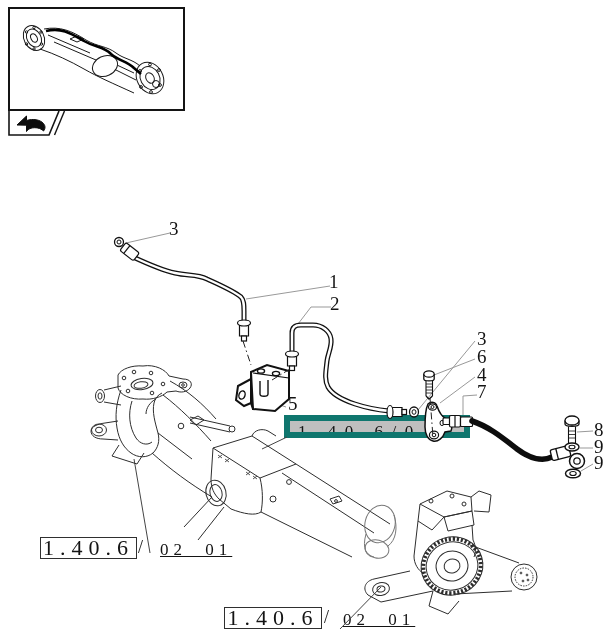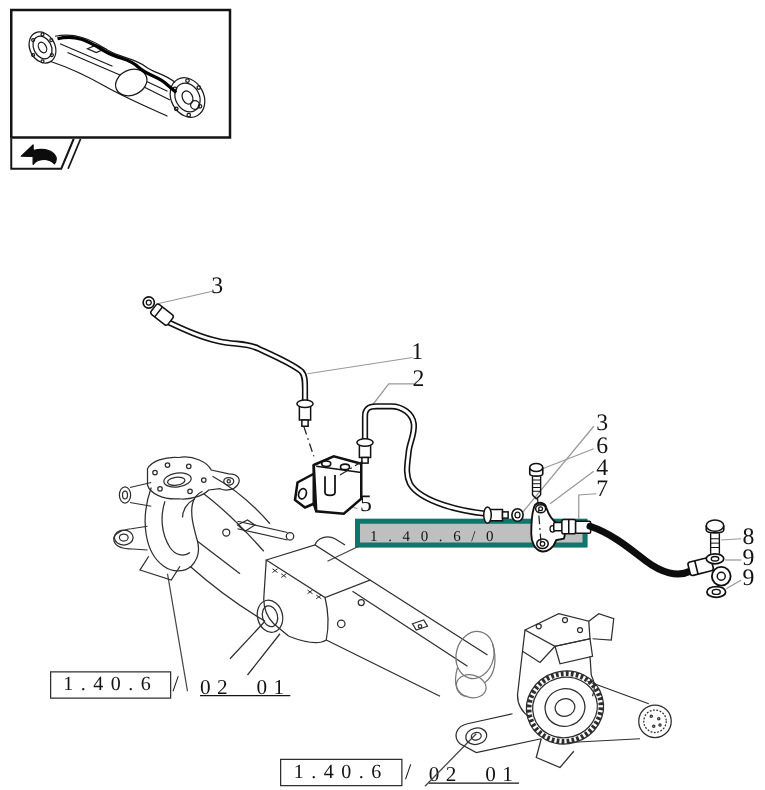--- a/index.html
+++ b/index.html
@@ -8,24 +8,24 @@
   
   .layer-refs{z-index:1;}
   svg.artwork{position:absolute;left:0;top:0;z-index:2;pointer-events:none;}
   .callout{position:absolute;z-index:3;font-size:19px;line-height:1;color:#141414;cursor:pointer;}
   
   .thumb{position:absolute;left:8px;top:7px;width:173px;height:100px;border:2px solid #141414;
          background:#ffffff;z-index:2;cursor:pointer;}
   .navtab{position:absolute;left:8px;top:111px;width:72px;height:27px;z-index:2;cursor:pointer;}
   
   .ref-highlight{position:absolute;left:284px;top:415px;width:186px;height:23px;box-sizing:border-box;
-         background:#bfbfbf;border:4px solid #0f766e;z-index:1;font-size:12px;letter-spacing:8.5px;
+         background:#bfbfbf;border:6px solid #0f766e;z-index:1;font-size:17px;letter-spacing:8.5px;
          padding-left:8px;line-height:21px;overflow:hidden;white-space:pre;cursor:pointer;}
   .refbox{position:absolute;box-sizing:border-box;border:1px solid #2f2f2f;height:22px;z-index:1;
-         font-size:16px;letter-spacing:6px;line-height:20px;text-align:center;white-space:pre;cursor:pointer;}
+         font-size:22px;letter-spacing:6px;line-height:20px;text-align:center;white-space:pre;cursor:pointer;}
   .ref-slash{position:absolute;z-index:1;font-size:18px;line-height:1;}
   .ref-suffix{position:absolute;z-index:1;font-size:17px;line-height:1;letter-spacing:5px;word-spacing:9px;white-space:pre;text-decoration:underline;}
 </style>
 </head>
 <body>
 
 <div class="stage">
 
   <div class="layer-refs">
     <div class="ref-highlight">1.40.6/0</div>

